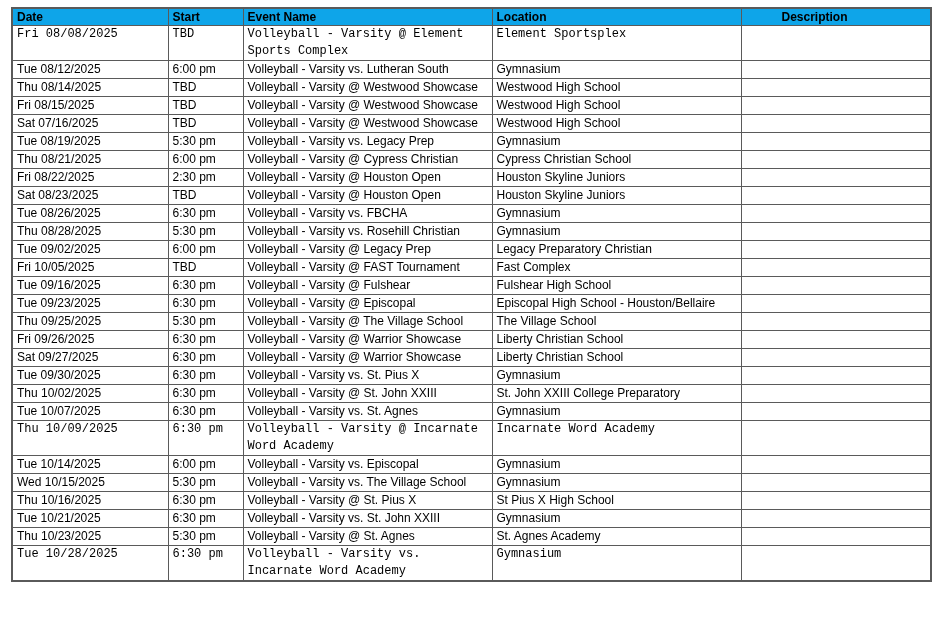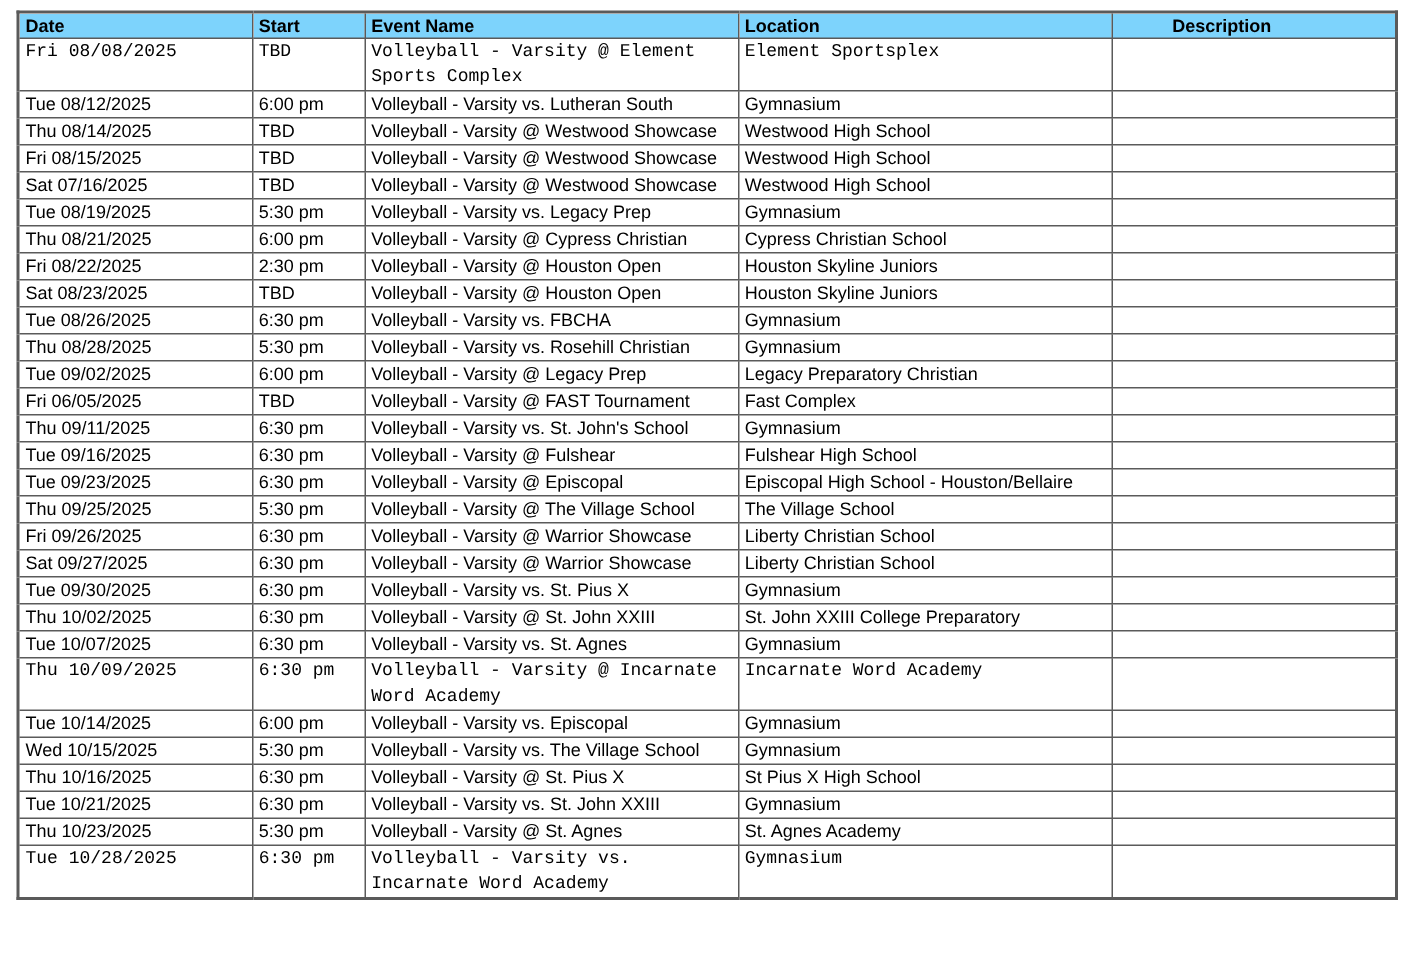--- a/index.html
+++ b/index.html
@@ -28,21 +28,21 @@
   table.schedule td {
     border: 1px solid #5a5a5a;
     padding: 0 0 0 4px;
     vertical-align: top;
     text-align: left;
     line-height: 17px;
     font-size: 12px;
     overflow: hidden;
   }
   table.schedule th {
-    background: #7dd3fc;
+    background: #0ea5e9;
     font-weight: bold;
     height: 16px;
     line-height: 16px;
     border-top: 2px solid #5a5a5a;
   }
   table.schedule td {
     height: 16px;
   }
   table.schedule tr.tall td {
     height: 33px;
@@ -158,31 +158,24 @@
         <td></td>
       </tr>
       <tr>
         <td>Tue 09/02/2025</td>
         <td>6:00 pm</td>
         <td>Volleyball - Varsity @ Legacy Prep</td>
         <td>Legacy Preparatory Christian</td>
         <td></td>
       </tr>
       <tr>
-        <td>Fri 06/05/2025</td>
+        <td>Fri 10/05/2025</td>
         <td>TBD</td>
         <td>Volleyball - Varsity @ FAST Tournament</td>
         <td>Fast Complex</td>
-        <td></td>
-      </tr>
-      <tr>
-        <td>Thu 09/11/2025</td>
-        <td>6:30 pm</td>
-        <td>Volleyball - Varsity vs. St. John's School</td>
-        <td>Gymnasium</td>
         <td></td>
       </tr>
       <tr>
         <td>Tue 09/16/2025</td>
         <td>6:30 pm</td>
         <td>Volleyball -  Varsity @ Fulshear</td>
         <td>Fulshear High School</td>
         <td></td>
       </tr>
       <tr>

